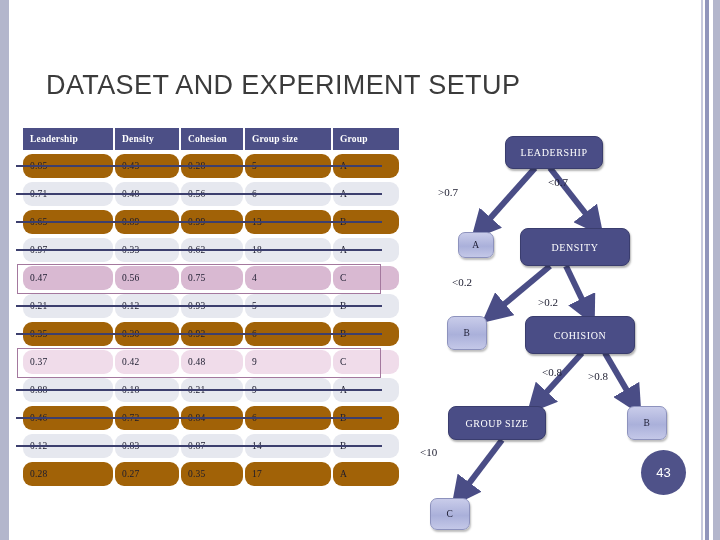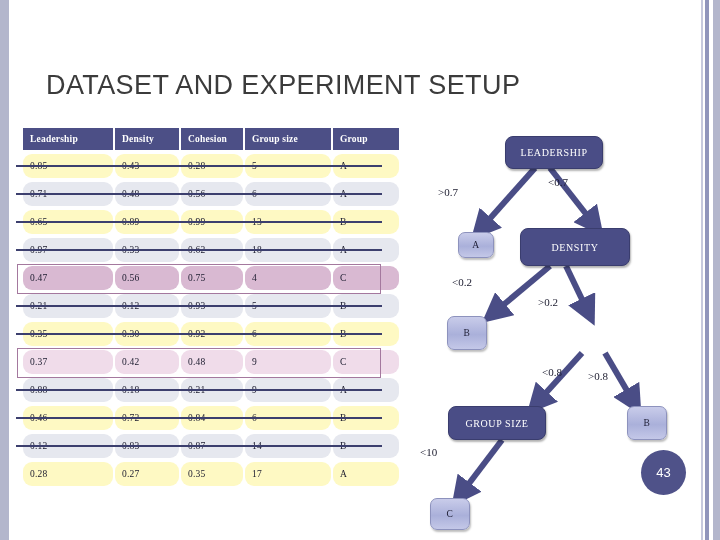--- a/index.html
+++ b/index.html
@@ -113,21 +113,21 @@
     font-size: 9.5px;
     letter-spacing: 0.2px;
     border-radius: 9px;
   }
   .col-leadership { width: 76px; }
   .col-density    { width: 50px; }
   .col-cohesion   { width: 48px; }
   .col-groupsize  { width: 72px; }
   .col-group      { width: 52px; }
 
-  tr.band-dark  td { background: #fef9c3; }
+  tr.band-dark  td { background: #a16207; }
   tr.band-light td { background: #e6e8ef; }
 
   tr.hl-a td { background: #d9b9d2; }
   tr.hl-b td { background: #f0dcea; margin-left: 46px; }
 
   
   .row-outline {
     position: absolute;
     left: 17px;
     width: 362px;
@@ -361,20 +361,21 @@
 
       <path d="M182,225 L134,278" stroke="#4a4d86" stroke-width="6" fill="none" marker-end="url(#ah)"></path>
 
       <path d="M205,225 L236,278" stroke="#4a4d86" stroke-width="6" fill="none" marker-end="url(#ah)"></path>
 
       <path d="M102,312 L58,370" stroke="#4a4d86" stroke-width="6" fill="none" marker-end="url(#ah)"></path>
     </svg>
 
     <div class="node internal" style="left:105px; top:8px;  width:98px; height:33px;">LEADERSHIP</div>
     <div class="node internal" style="left:120px; top:100px; width:110px; height:38px;">DENSITY</div>
+    <div class="node internal" style="left:125px; top:188px; width:110px; height:38px;">COHISION</div>
     <div class="node internal" style="left:48px;  top:278px; width:98px;  height:34px;">GROUP SIZE</div>
 
     <div class="node leaf" style="left:58px;  top:104px; width:36px; height:26px;">A</div>
     <div class="node leaf" style="left:47px;  top:188px; width:40px; height:34px;">B</div>
     <div class="node leaf" style="left:227px; top:278px; width:40px; height:34px;">B</div>
     <div class="node leaf" style="left:30px;  top:370px; width:40px; height:32px;">C</div>
 
     <div class="edge-label" style="left:38px;  top:58px;">&gt;0.7</div>
     <div class="edge-label" style="left:148px; top:48px;">&lt;0.7</div>
     <div class="edge-label" style="left:52px;  top:148px;">&lt;0.2</div>

